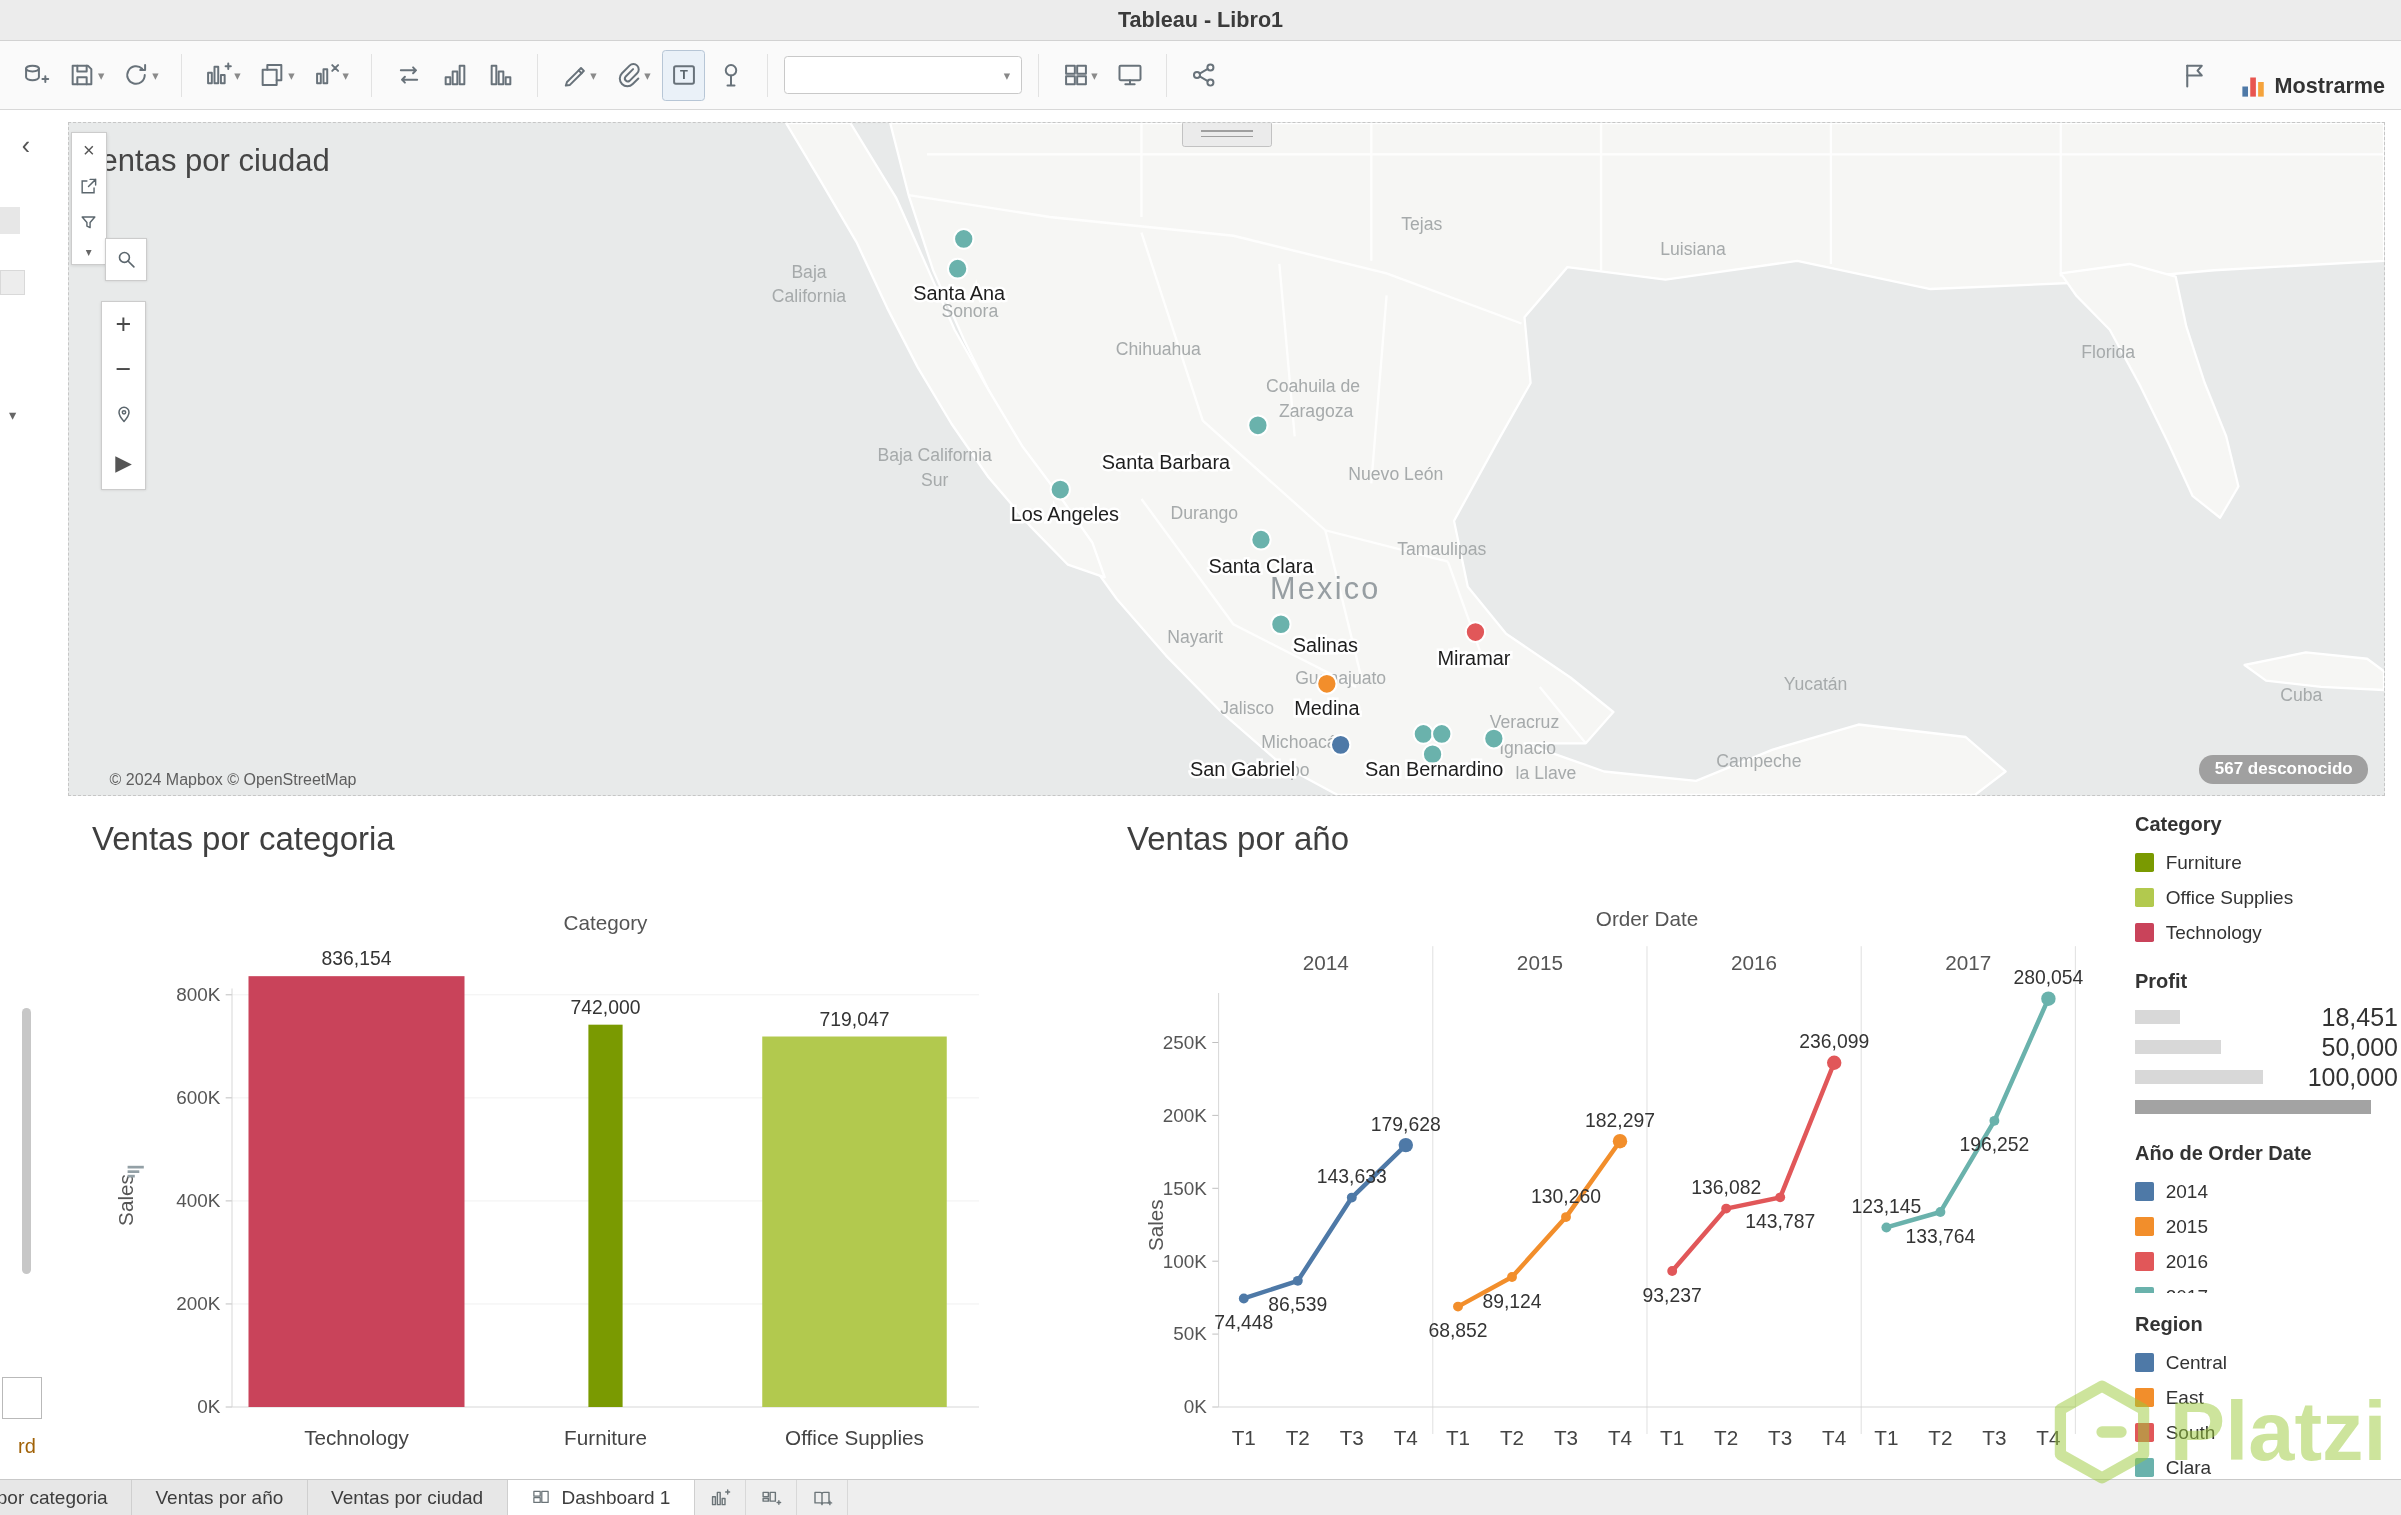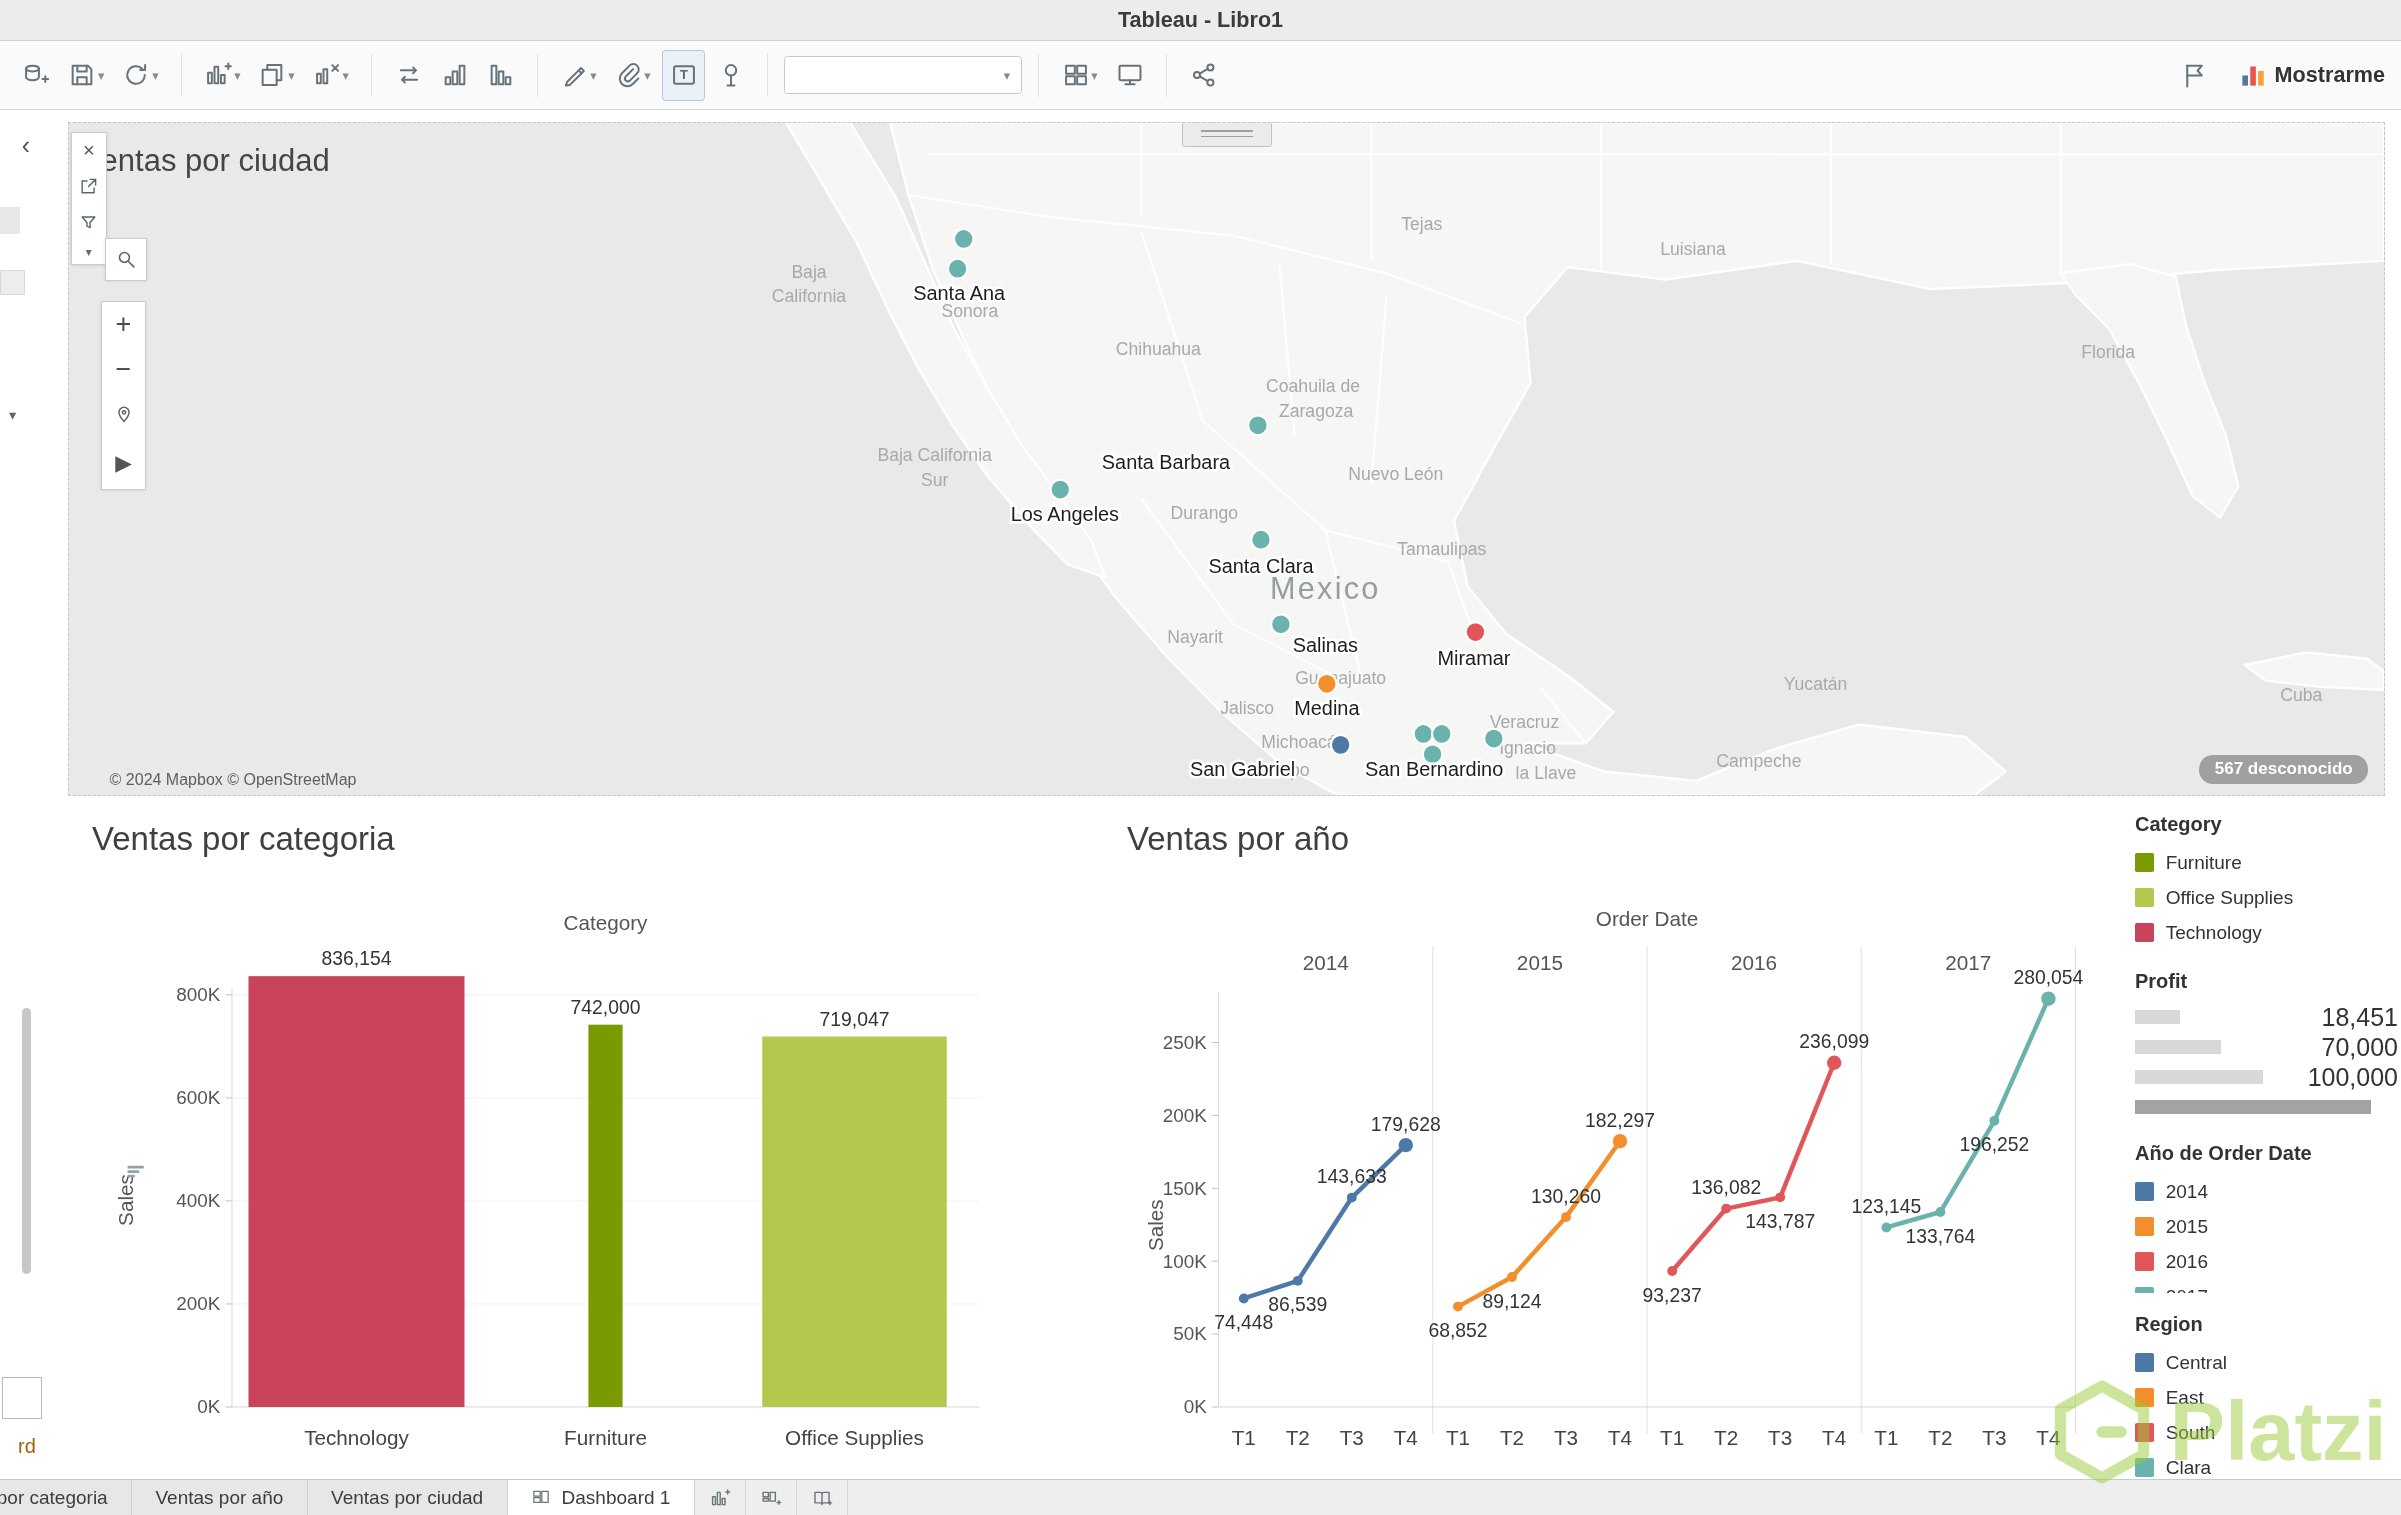--- a/index.html
+++ b/index.html
@@ -8,21 +8,21 @@
 
   
   .titlebar{position:absolute;top:0;left:0;right:0;height:40px;background:#ececec;
             border-bottom:0.9px solid #d2d2d2;display:flex;align-items:center;justify-content:center;}
   .titlebar span{font-size:21.6px;font-weight:700;color:#3b3b3b;}
 
   
   .toolbar{position:absolute;top:41px;left:0;right:0;height:69px;background:#fafafa;
            border-bottom:0.9px solid #d8d8d8;display:flex;align-items:center;padding:0 16px;box-sizing:border-box;}
   .tb-left{display:flex;align-items:center;gap:5.4px;flex:1;}
-  .tb-right{display:flex;align-items:center;gap:23.4px;}
+  .tb-right{display:flex;align-items:flex-end;gap:23.4px;}
   .tb-sep{width:0.9px;height:43px;background:#e2e2e2;margin:0 10.8px;}
   .tb-icon{display:flex;align-items:center;justify-content:center;height:49px;padding:0 6.3px;border-radius:3.6px;}
   .tb-icon svg{width:28px;height:28px;}
   .tb-icon.active{border:0.9px solid #b7c6d6;background:#eaf1f8;}
   .tb-caret{font-size:12.6px;color:#8a8a8a;margin-left:1.8px;}
   .tb-combo{width:225px;height:36px;background:#fff;border:0.9px solid #c9c9c9;border-radius:3.6px;
             display:flex;align-items:center;justify-content:flex-end;padding-right:10.8px;color:#888;font-size:12.6px;}
   .showme{display:flex;align-items:center;gap:9px;font-size:21.6px;font-weight:600;color:#333;}
   .showme svg{width:27px;height:27px;}
   .tb-flag svg{width:29px;height:29px;}
@@ -579,21 +579,21 @@
               </div>
             </div>
           <div id="legend-profit">
               <div class="legend-title">Profit</div>
               <div class="profit-row">
                 <span class="profit-bar" style="width: 45px; background: rgb(216, 216, 216);"></span>
                 <span class="profit-label">18,451</span>
               </div>
               <div class="profit-row">
                 <span class="profit-bar" style="width: 86px; background: rgb(216, 216, 216);"></span>
-                <span class="profit-label">70,000</span>
+                <span class="profit-label">50,000</span>
               </div>
               <div class="profit-row">
                 <span class="profit-bar" style="width: 128px; background: rgb(216, 216, 216);"></span>
                 <span class="profit-label">100,000</span>
               </div>
               <div class="profit-row">
                 <span class="profit-bar" style="width: 236px; background: rgb(163, 163, 163);"></span>
               </div>
             </div>
           <div id="legend-year">

